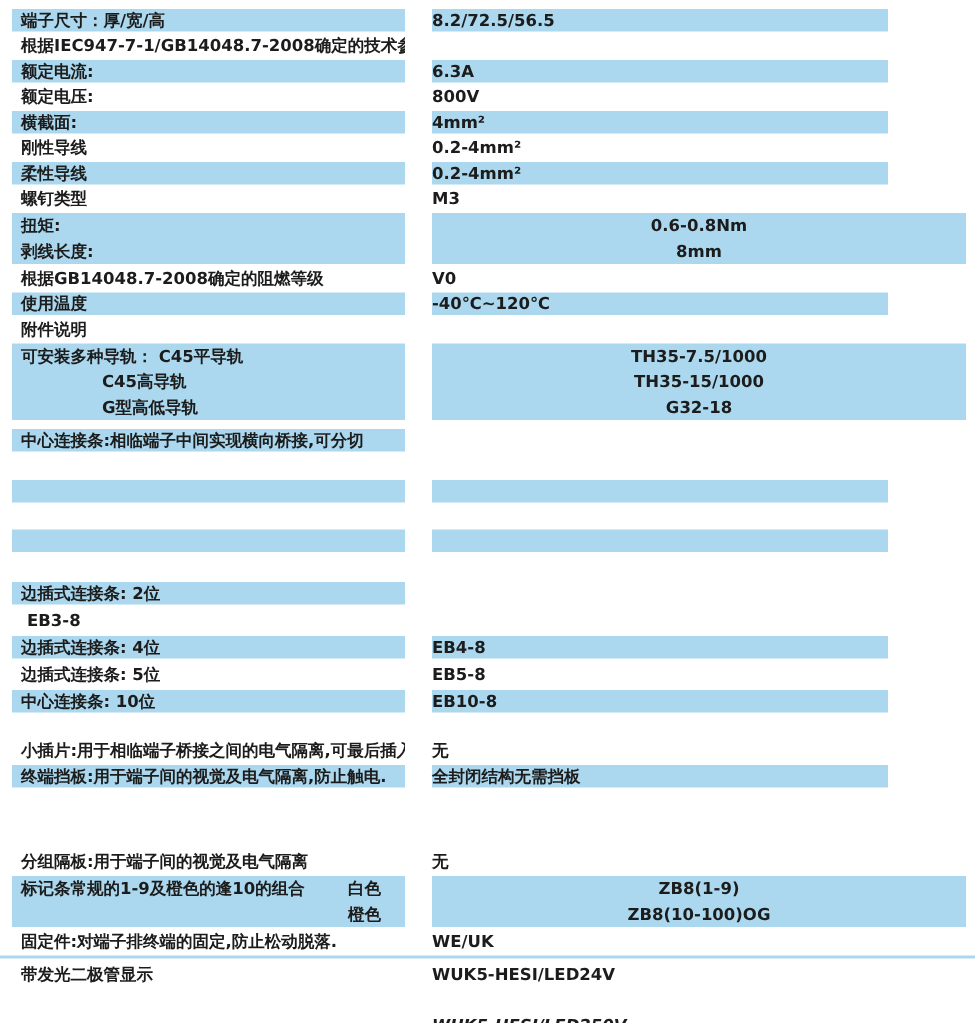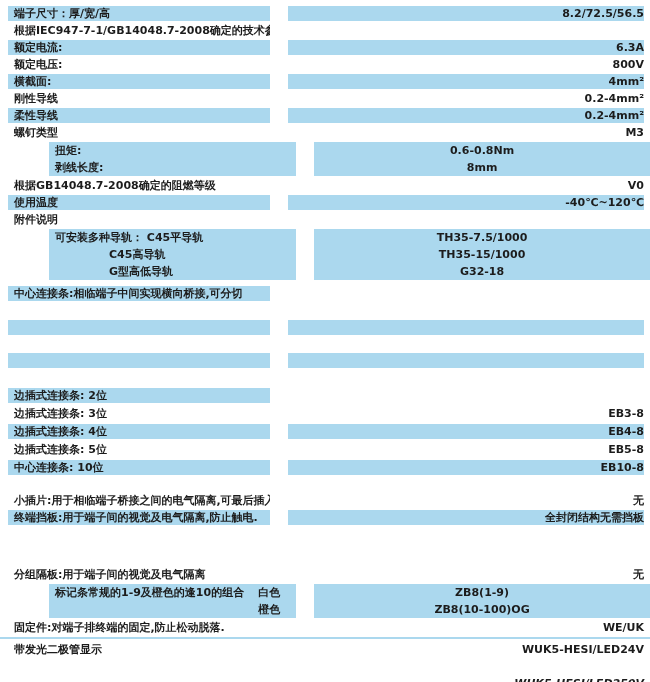--- a/index.html
+++ b/index.html
@@ -14,26 +14,26 @@
   }
   .row { display:flex; align-items:stretch; height:15px; margin-bottom:2px; }
   .row.mb3 { margin-bottom:3px; }
   .lbl {
     margin-left:8px; width:262px;
     display:flex; align-items:center;
     padding-left:6px; padding-right:4px; box-sizing:border-box;
     white-space:nowrap; overflow:hidden;
   }
   .val {
-    margin-left:18px; width:356px;
-    display:flex; align-items:center; justify-content:flex-end;
+    margin-left:18px; width:304px;
+    display:flex; align-items:center; justify-content:flex-start;
     box-sizing:border-box; white-space:nowrap;
   }
   .blue { background:#abd8ee; }
-  .grp { display:flex; align-items:flex-start; margin-bottom:2px;padding-left:41px; }
+  .grp { display:flex; align-items:flex-start; margin-bottom:2px; }
   .lbl-col { margin-left:8px; width:262px; box-sizing:border-box; }
   .val-col { margin-left:18px; width:356px; box-sizing:border-box; }
   .line { height:17px; display:flex; align-items:center; padding-left:6px; box-sizing:border-box; white-space:nowrap; }
   .val-col .line { justify-content:center; padding-left:0; }
   .line.indent { padding-left:60px; }
   .sub-right { margin-left:auto; padding-right:16px; }
   .divider { height:2px; background:#abd8ee; margin-top:2px; margin-bottom:0; width:650px; }
   .spacer { width:100%; }
 </style>
 </head>
@@ -199,23 +199,20 @@
   </div>
 
   <div class="spacer" style="height:18px;"></div>
 
   <div class="row mb3">
     <div class="lbl blue">
         <span>边插式连接条: 2位</span>
       </div>
   </div>
   <div class="row mb3">
-    <div class="lbl">
-        <span>边插式连接条: 3位</span>
-      </div>
     <div class="val">
         <span>EB3-8</span>
       </div>
   </div>
   <div class="row mb3">
     <div class="lbl blue">
         <span>边插式连接条: 4位</span>
       </div>
     <div class="val blue">
         <span>EB4-8</span>

